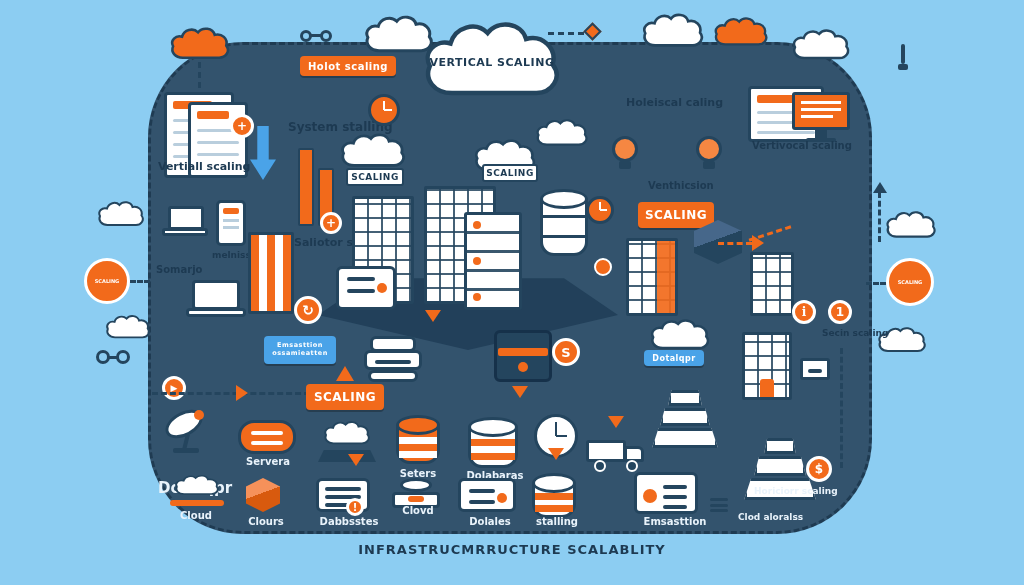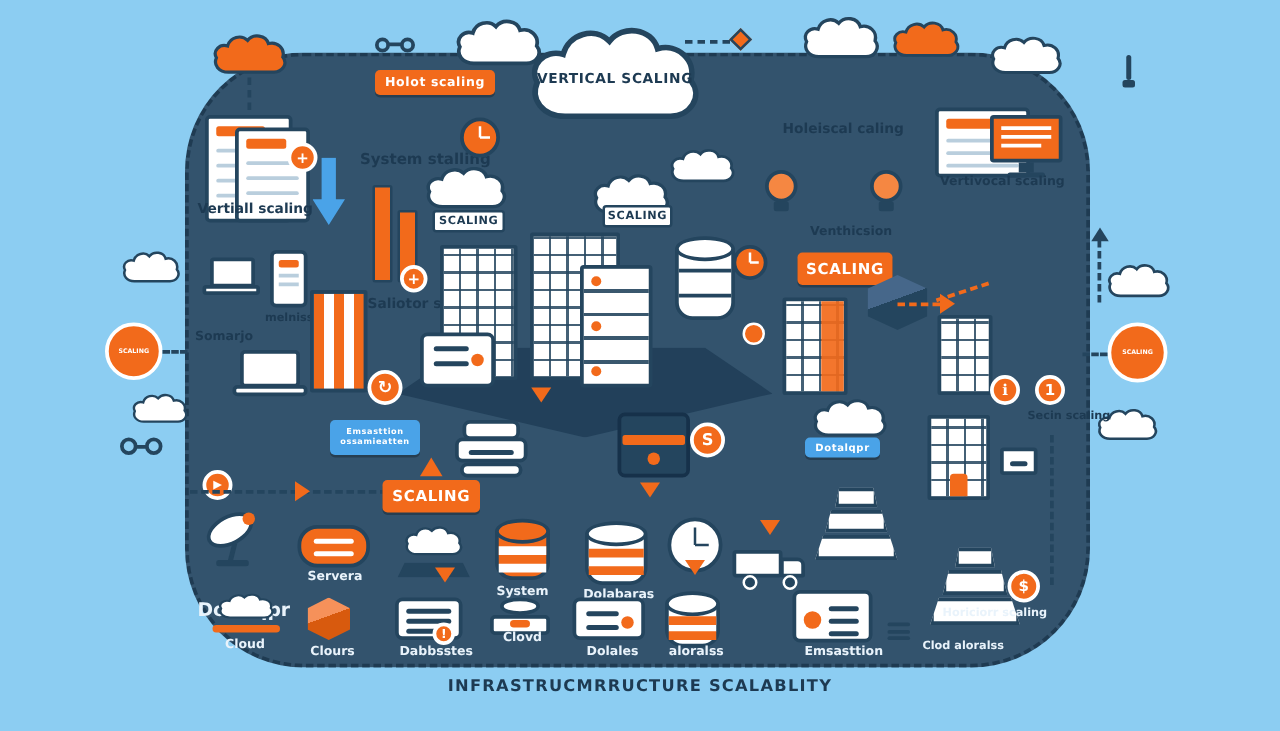--- a/index.html
+++ b/index.html
@@ -365,21 +365,21 @@
     <div class="slab" style="left:16px;top:0;width:34px;height:16px"></div>
     <div class="slab" style="left:8px;top:18px;width:50px;height:18px"></div>
     <div class="slab" style="left:0;top:38px;width:66px;height:20px"></div>
   </div>
   <div class="t down" style="left:348px;top:454px"></div>
   <div class="t down" style="left:548px;top:448px"></div>
   <div class="t down" style="left:608px;top:416px"></div>
 
   <div class="lbl light c" style="left:158px;top:479px;width:70px;font-size:15px">Dotalqpr</div>
   <div class="lbl light c" style="left:238px;top:456px;width:60px;font-size:10px">Servera</div>
-  <div class="lbl light c" style="left:392px;top:468px;width:52px;font-size:10px">System</div>
+  <div class="lbl light c" style="left:392px;top:468px;width:52px;font-size:10px">Seters</div>
   <div class="lbl light c" style="left:460px;top:470px;width:70px;font-size:10px">Dolabaras</div>
 
   <div class="abs" style="left:168px;top:474px;width:58px;height:34px">
     <div class="cl" style="left:5px;top:0;width:48px;height:24px">
       <svg viewBox="0 0 100 60" preserveAspectRatio="none">
           <path d="M23 50 C11 50 4 41 8 32 C3 23 12 14 22 17 C25 6 39 2 47 10 C54 1 70 3 73 14 C84 11 94 20 91 31 C98 40 90 50 80 50 Z" fill="#ffffff" stroke="#24455e" stroke-width="4"></path>
         </svg>
     </div>
     <div class="abs" style="left:2px;top:26px;width:54px;height:6px;background:#f26a1b;border-radius:3px"></div>
   </div>
@@ -424,20 +424,20 @@
   </div>
   <div class="ocircle" style="left:806px;top:456px;width:26px;height:26px;font-size:12px">
     <span>$</span>
   </div>
 
   <div class="lbl light c" style="left:166px;top:510px;width:60px;font-size:10px">Cloud</div>
   <div class="lbl light c" style="left:236px;top:516px;width:60px;font-size:10px">Clours</div>
   <div class="lbl light c" style="left:314px;top:516px;width:70px;font-size:10px">Dabbsstes</div>
   <div class="lbl light c" style="left:390px;top:505px;width:56px;font-size:10px">Clovd</div>
   <div class="lbl light c" style="left:458px;top:516px;width:64px;font-size:10px">Dolales</div>
-  <div class="lbl light c" style="left:524px;top:516px;width:66px;font-size:10px">aloralss</div>
+  <div class="lbl light c" style="left:524px;top:516px;width:66px;font-size:10px">stalling</div>
   <div class="lbl light c" style="left:636px;top:516px;width:78px;font-size:10px">Emsasttion</div>
   <div class="lbl light" style="left:754px;top:486px;font-size:9px">Horiciorr scaling</div>
   <div class="lbl light" style="left:738px;top:512px;font-size:9px">Clod aloralss</div>
 
   <div class="footer-title" style="top:542px">INFRASTRUCMRRUCTURE SCALABLITY</div>
 
 </div>
 
 </body></html>

